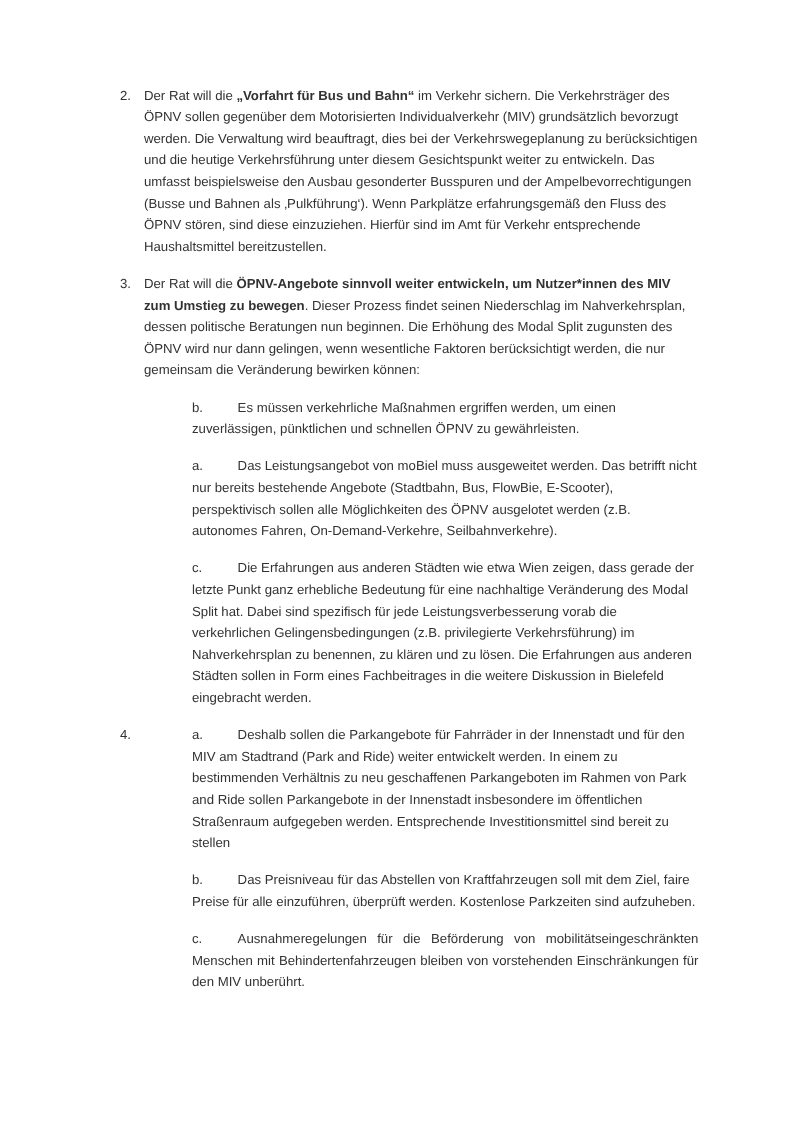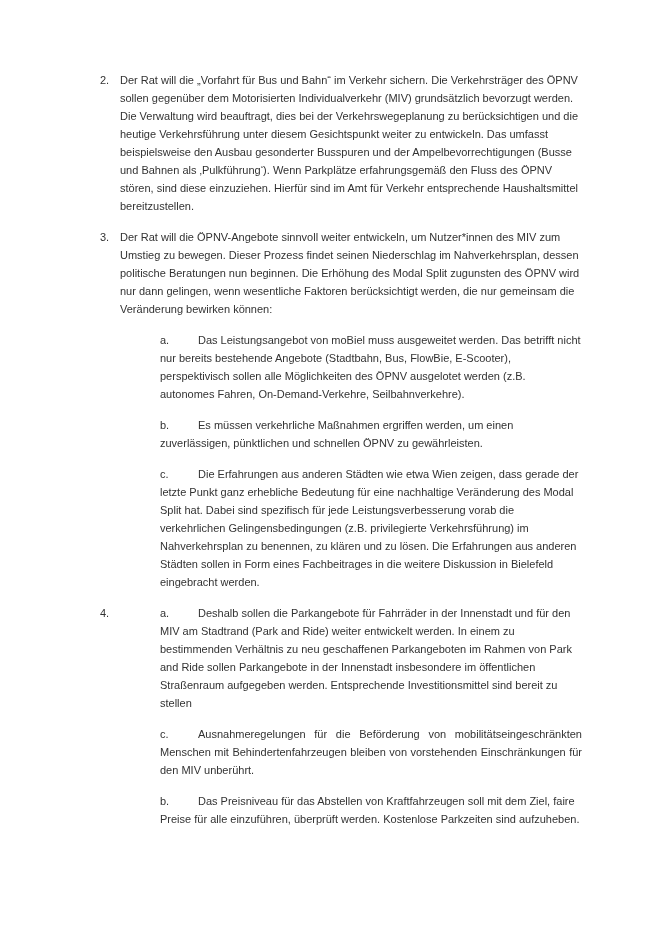--- a/index.html
+++ b/index.html
@@ -39,46 +39,46 @@
     margin: 0 0 13px 40px;
     text-align: left;
   }
   p.sub.justify {
     text-align: justify;
   }
   .letter {
     display: inline-block;
     width: 38px;
   }
-  b { font-weight: normal; }
+  b { font-weight: bold; }
 </style>
 </head>
 <body>
 
 <div class="page">
 
   <div class="item">
     <span class="num">2.</span>
     <p class="lead"><span>Der Rat will die </span><b>„Vorfahrt für Bus und Bahn“</b><span> im Verkehr sichern. Die Verkehrsträger des ÖPNV sollen gegenüber dem Motorisierten Individualverkehr (MIV) grundsätzlich bevorzugt werden. Die Verwaltung wird beauftragt, dies bei der Verkehrswegeplanung zu berücksichtigen und die heutige Verkehrsführung unter diesem Gesichtspunkt weiter zu entwickeln. Das umfasst beispielsweise den Ausbau gesonderter Busspuren und der Ampelbevorrechtigungen (Busse und Bahnen als ‚Pulkführung‘). Wenn Parkplätze erfahrungsgemäß den Fluss des ÖPNV stören, sind diese einzuziehen. Hierfür sind im Amt für Verkehr entsprechende Haushaltsmittel bereitzustellen.</span></p>
   </div>
 
   <div class="item">
     <span class="num">3.</span>
     <p class="lead"><span>Der Rat will die </span><b>ÖPNV-Angebote sinnvoll weiter entwickeln, um Nutzer*innen des MIV zum Umstieg zu bewegen</b><span>. Dieser Prozess findet seinen Niederschlag im Nahverkehrsplan, dessen politische Beratungen nun beginnen. Die Erhöhung des Modal Split zugunsten des ÖPNV wird nur dann gelingen, wenn wesentliche Faktoren berücksichtigt werden, die nur gemeinsam die Veränderung bewirken können:</span></p>
 
+    <p class="sub"><span class="letter">b.</span><span>Es müssen verkehrliche Maßnahmen ergriffen werden, um einen zuverlässigen, pünktlichen und schnellen ÖPNV zu gewährleisten.</span></p>
+
     <p class="sub"><span class="letter">a.</span><span>Das Leistungsangebot von moBiel muss ausgeweitet werden. Das betrifft nicht nur bereits bestehende Angebote (Stadtbahn, Bus, FlowBie, E-Scooter), perspektivisch sollen alle Möglichkeiten des ÖPNV ausgelotet werden (z.B. autonomes Fahren, On-Demand-Verkehre, Seilbahnverkehre).</span></p>
-
-    <p class="sub"><span class="letter">b.</span><span>Es müssen verkehrliche Maßnahmen ergriffen werden, um einen zuverlässigen, pünktlichen und schnellen ÖPNV zu gewährleisten.</span></p>
 
     <p class="sub"><span class="letter">c.</span><span>Die Erfahrungen aus anderen Städten wie etwa Wien zeigen, dass gerade der letzte Punkt ganz erhebliche Bedeutung für eine nachhaltige Veränderung des Modal Split hat. Dabei sind spezifisch für jede Leistungsverbesserung vorab die verkehrlichen Gelingensbedingungen (z.B. privilegierte Verkehrsführung) im Nahverkehrsplan zu benennen, zu klären und zu lösen. Die Erfahrungen aus anderen Städten sollen in Form eines Fachbeitrages in die weitere Diskussion in Bielefeld eingebracht werden.</span></p>
   </div>
 
   <div class="item">
     <span class="num">4.</span>
 
     <p class="sub"><span class="letter">a.</span><span>Deshalb sollen die Parkangebote für Fahrräder in der Innenstadt und für den MIV am Stadtrand (Park and Ride) weiter entwickelt werden. In einem zu bestimmenden Verhältnis zu neu geschaffenen Parkangeboten im Rahmen von Park and Ride sollen Parkangebote in der Innenstadt insbesondere im öffentlichen Straßenraum aufgegeben werden. Entsprechende Investitionsmittel sind bereit zu stellen</span></p>
 
+    <p class="sub"><span class="letter">b.</span><span>Das Preisniveau für das Abstellen von Kraftfahrzeugen soll mit dem Ziel, faire Preise für alle einzuführen, überprüft werden. Kostenlose Parkzeiten sind aufzuheben.</span></p>
+
     <p class="sub justify"><span class="letter">c.</span><span>Ausnahmeregelungen für die Beförderung von mobilitätseingeschränkten Menschen mit Behindertenfahrzeugen bleiben von vorstehenden Einschränkungen für den MIV unberührt.</span></p>
-
-    <p class="sub"><span class="letter">b.</span><span>Das Preisniveau für das Abstellen von Kraftfahrzeugen soll mit dem Ziel, faire Preise für alle einzuführen, überprüft werden. Kostenlose Parkzeiten sind aufzuheben.</span></p>
   </div>
 
 </div>
 
 </body></html>

